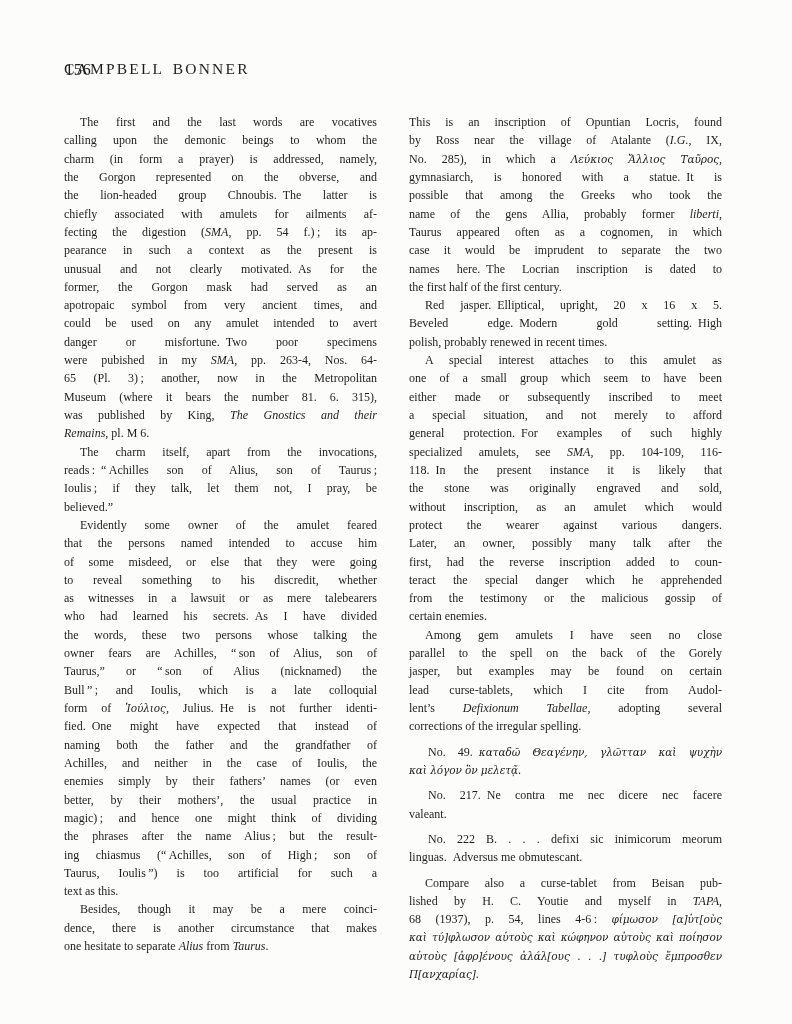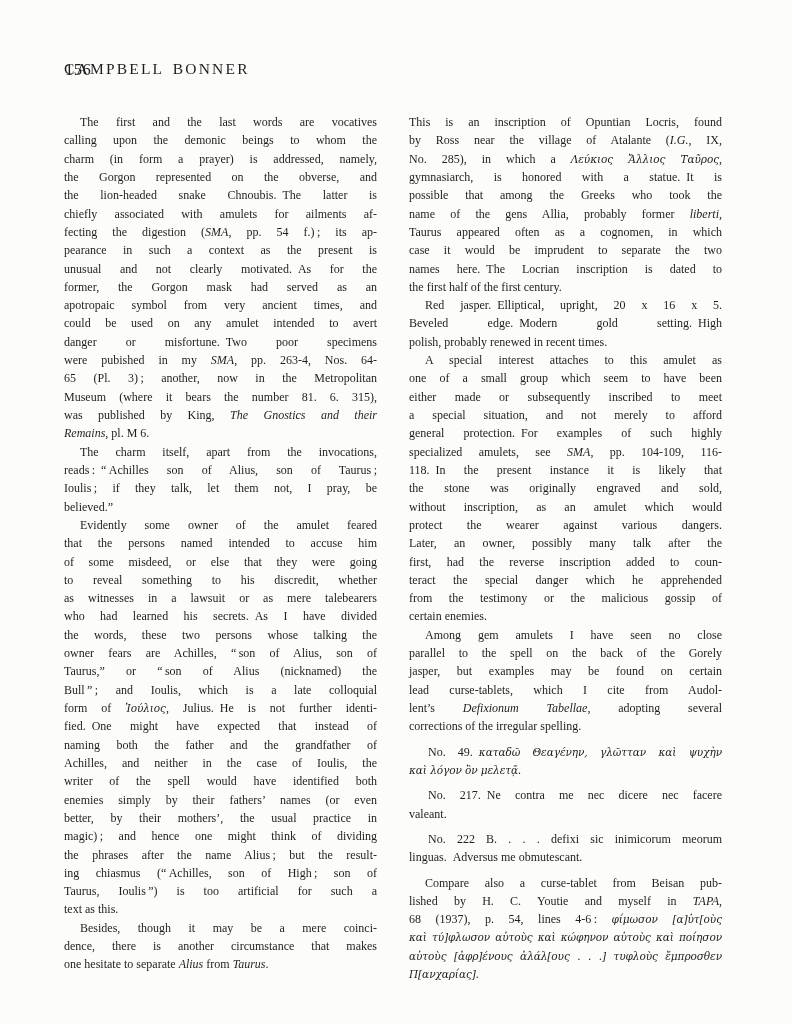--- a/index.html
+++ b/index.html
@@ -41,21 +41,21 @@
   <div class="pagehead">
     <span class="folio">156</span>
     <span class="running">CAMPBELL BONNER</span>
   </div>
   <div class="col colL">
       <div class="para">
         <div class="ln first">The first and the last words are vocatives</div>
         <div class="ln">calling upon the demonic beings to whom the</div>
         <div class="ln">charm (in form a prayer) is addressed, namely,</div>
         <div class="ln">the Gorgon represented on the obverse, and</div>
-        <div class="ln">the lion-headed snake Chnoubis. The latter is</div>
+        <div class="ln">the lion-headed group Chnoubis. The latter is</div>
         <div class="ln">chiefly associated with amulets for ailments af-</div>
         <div class="ln">fecting the digestion (<i>SMA</i>, pp. 54 f.) ; its ap-</div>
         <div class="ln">pearance in such a context as the present is</div>
         <div class="ln">unusual and not clearly motivated. As for the</div>
         <div class="ln">former, the Gorgon mask had served as an</div>
         <div class="ln">apotropaic symbol from very ancient times, and</div>
         <div class="ln">could be used on any amulet intended to avert</div>
         <div class="ln">danger or misfortune. Two poor specimens</div>
         <div class="ln">were pubished in my <i>SMA</i>, pp. 263-4, Nos. 64-</div>
         <div class="ln">65 (Pl. 3) ; another, now in the Metropolitan</div>
@@ -77,21 +77,20 @@
         <div class="ln">as witnesses in a lawsuit or as mere talebearers</div>
         <div class="ln">who had learned his secrets. As I have divided</div>
         <div class="ln">the words, these two persons whose talking the</div>
         <div class="ln">owner fears are Achilles, “ son of Alius, son of</div>
         <div class="ln">Taurus,” or “ son of Alius (nicknamed) the</div>
         <div class="ln">Bull ” ; and Ioulis, which is a late colloquial</div>
         <div class="ln">form of <i class="gk">Ἰούλιος</i>, Julius. He is not further identi-</div>
         <div class="ln">fied. One might have expected that instead of</div>
         <div class="ln">naming both the father and the grandfather of</div>
         <div class="ln">Achilles, and neither in the case of Ioulis, the</div>
-        <div class="ln">writer of the spell would have identified both</div>
         <div class="ln">enemies simply by their fathers’ names (or even</div>
         <div class="ln">better, by their mothers’, the usual practice in</div>
         <div class="ln">magic) ; and hence one might think of dividing</div>
         <div class="ln">the phrases after the name Alius ; but the result-</div>
         <div class="ln">ing chiasmus (“ Achilles, son of High ; son of</div>
         <div class="ln">Taurus, Ioulis ”) is too artificial for such a</div>
         <div class="ln last">text as this.</div>
       </div>
       <div class="para">
         <div class="ln first">Besides, though it may be a mere coinci-</div>

